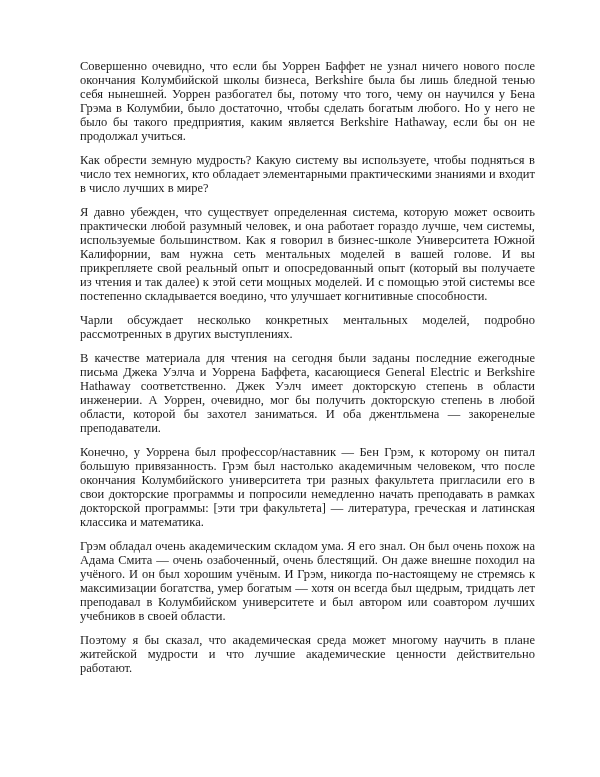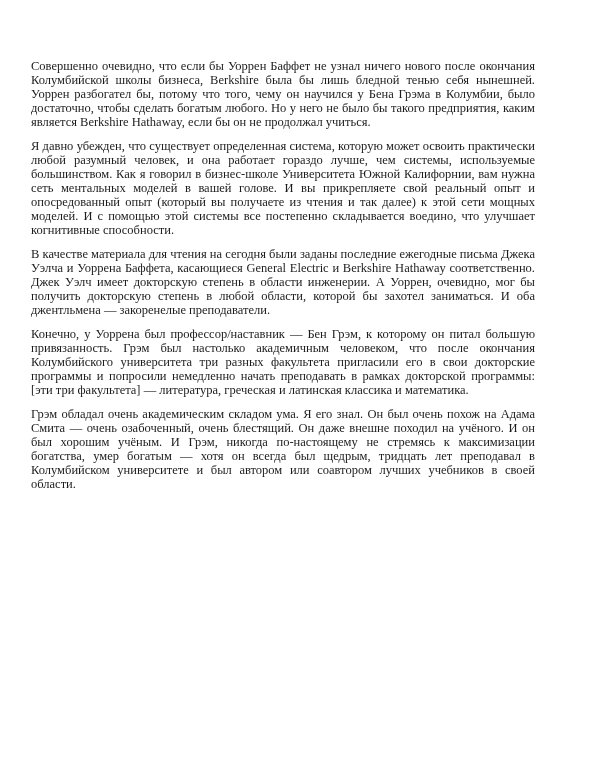--- a/index.html
+++ b/index.html
@@ -6,35 +6,38 @@
     margin: 0;
     padding: 0;
     background: #ffffff;
   }
   .page {
     position: relative;
     width: 600px;
     height: 777px;
     box-sizing: border-box;
     background: #ffffff;
-    padding: 59px 65px 0 31px;
+    padding: 59px 65px 0 80px;
     overflow: hidden;
   }
   .para {
     margin: 0 0 10px 0;
     font-family: "Liberation Serif", "DejaVu Serif", serif;
     font-size: 12.5px;
     line-height: 14px;
     color: #1c1c1c;
     text-align: justify;
     text-justify: inter-word;
   }
 </style>
 </head>
 <body>
 
 <div class="page">
   <p class="para">Совершенно очевидно, что если бы Уоррен Баффет не узнал ничего нового после окончания Колумбийской школы бизнеса, Berkshire была бы лишь бледной тенью себя нынешней. Уоррен разбогател бы, потому что того, чему он научился у Бена Грэма в Колумбии, было достаточно, чтобы сделать богатым любого. Но у него не было бы такого предприятия, каким является Berkshire Hathaway, если бы он не продолжал учиться.</p>
+  <p class="para">Как обрести земную мудрость? Какую систему вы используете, чтобы подняться в число тех немногих, кто обладает элементарными практическими знаниями и входит в число лучших в мире?</p>
   <p class="para">Я давно убежден, что существует определенная система, которую может освоить практически любой разумный человек, и она работает гораздо лучше, чем системы, используемые большинством. Как я говорил в бизнес-школе Университета Южной Калифорнии, вам нужна сеть ментальных моделей в вашей голове. И вы прикрепляете свой реальный опыт и опосредованный опыт (который вы получаете из чтения и так далее) к этой сети мощных моделей. И с помощью этой системы все постепенно складывается воедино, что улучшает когнитивные способности.</p>
+  <p class="para">Чарли обсуждает несколько конкретных ментальных моделей, подробно рассмотренных в других выступлениях.</p>
   <p class="para">В качестве материала для чтения на сегодня были заданы последние ежегодные письма Джека Уэлча и Уоррена Баффета, касающиеся General Electric и Berkshire Hathaway соответственно. Джек Уэлч имеет докторскую степень в области инженерии. А Уоррен, очевидно, мог бы получить докторскую степень в любой области, которой бы захотел заниматься. И оба джентльмена — закоренелые преподаватели.</p>
   <p class="para">Конечно, у Уоррена был профессор/наставник — Бен Грэм, к которому он питал большую привязанность. Грэм был настолько академичным человеком, что после окончания Колумбийского университета три разных факультета пригласили его в свои докторские программы и попросили немедленно начать преподавать в рамках докторской программы: [эти три факультета] — литература, греческая и латинская классика и математика.</p>
   <p class="para">Грэм обладал очень академическим складом ума. Я его знал. Он был очень похож на Адама Смита — очень озабоченный, очень блестящий. Он даже внешне походил на учёного. И он был хорошим учёным. И Грэм, никогда по-настоящему не стремясь к максимизации богатства, умер богатым — хотя он всегда был щедрым, тридцать лет преподавал в Колумбийском университете и был автором или соавтором лучших учебников в своей области.</p>
+  <p class="para">Поэтому я бы сказал, что академическая среда может многому научить в плане житейской мудрости и что лучшие академические ценности действительно работают.</p>
 </div>
 
 </body></html>

